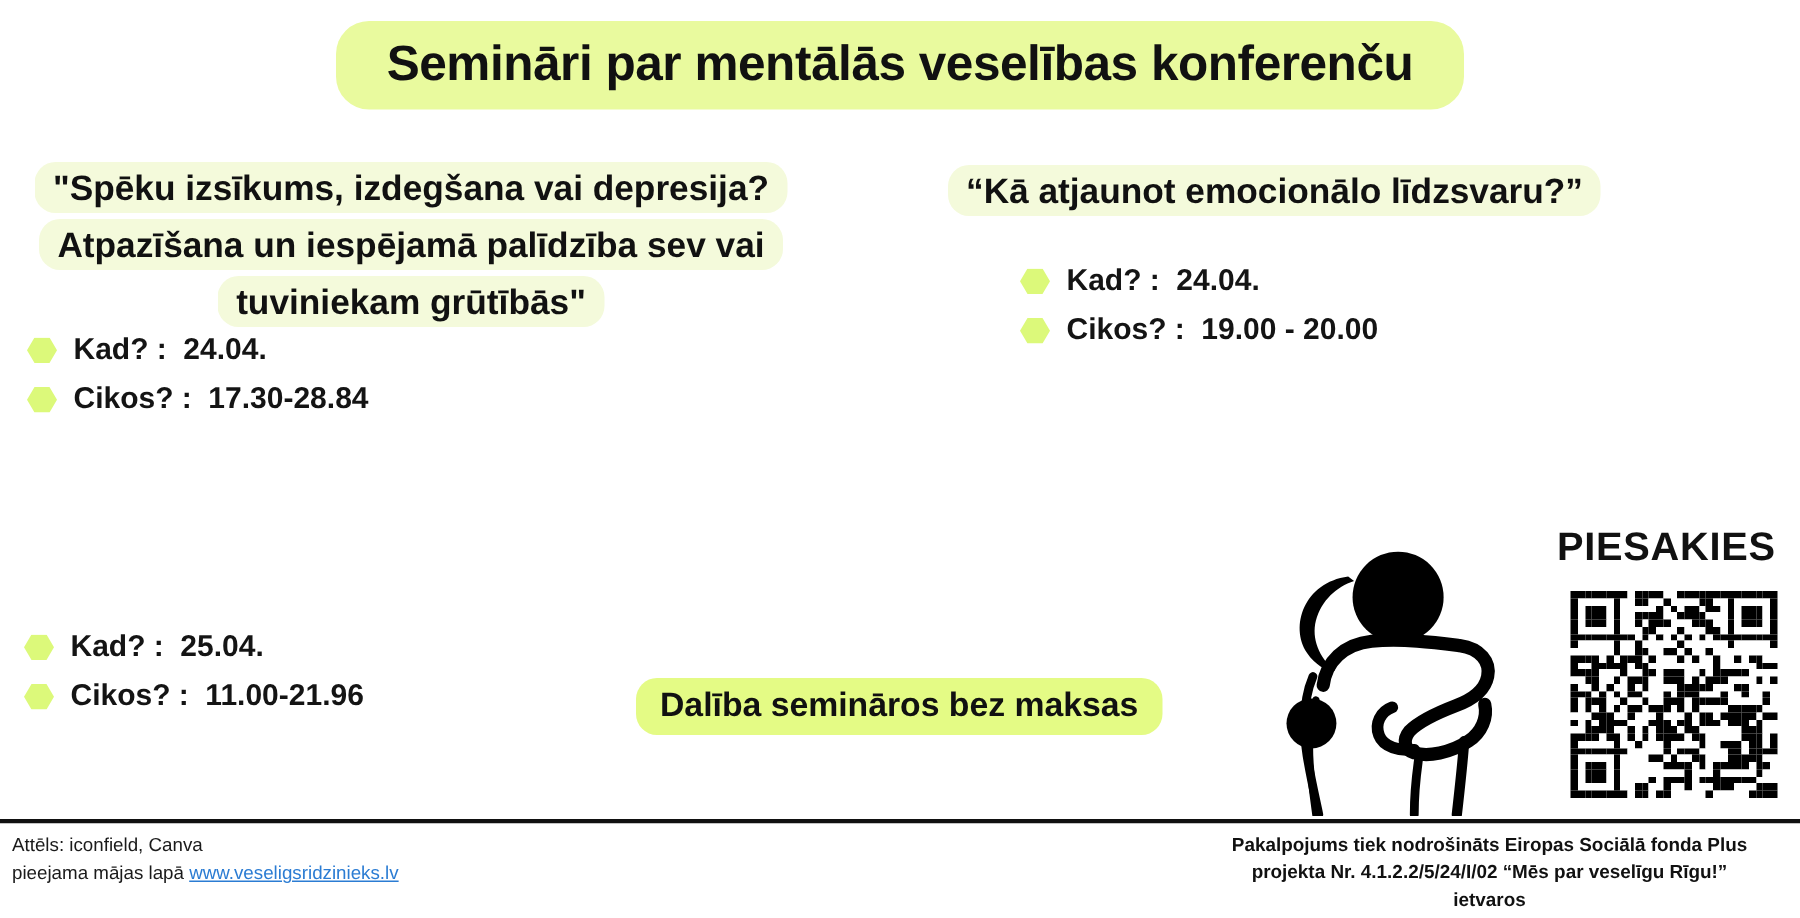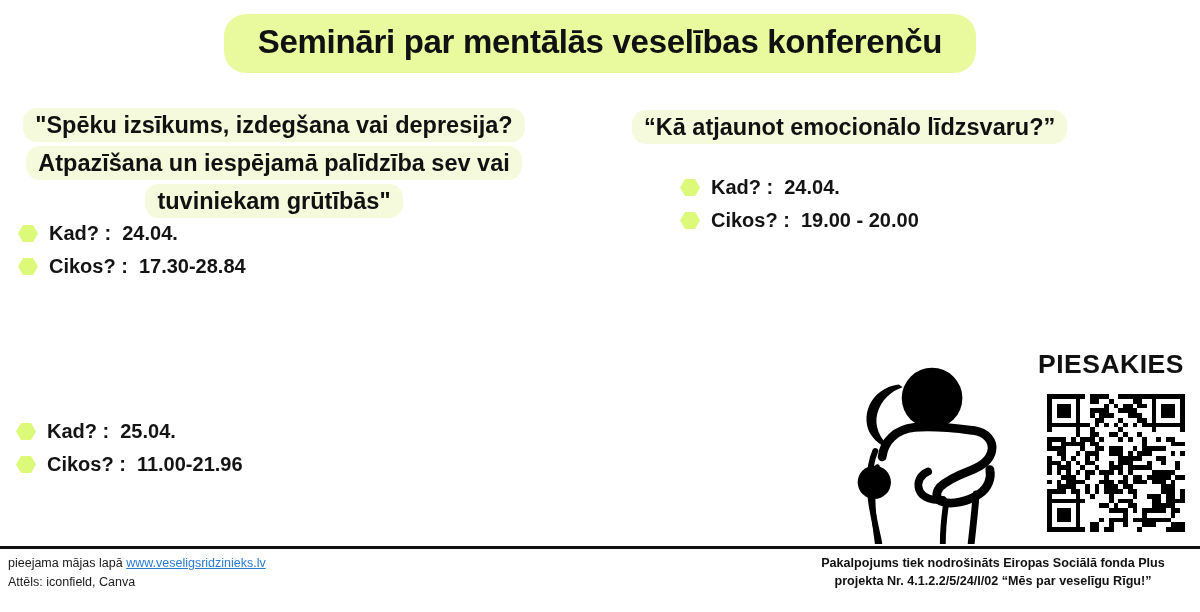--- a/index.html
+++ b/index.html
@@ -247,20 +247,23 @@
       <span>Kad? :</span>
       <span>25.04.</span>
     </li>
     <li>
       <span class="hexbullet"></span>
       <span>Cikos? :</span>
       <span>11.00-21.96</span>
     </li>
   </ul>
 
+  <div class="free-wrap">
+    <span class="free-pill">Dalība semināros bez maksas</span>
+  </div>
 
   <svg class="hug" viewBox="0 0 190 190">
     <circle cx="92" cy="42" r="31" fill="#000"></circle>
     <path d="M58 28 C28 32 18 62 30 80 C36 89 45 93 49 92 C38 83 33 70 36 58 C40 44 50 35 62 31 Z" fill="#000"></path>
     <circle cx="33" cy="128" r="17" fill="#000"></circle>
     <path d="M34 96 C28 110 27 130 30 150 C33 168 36 180 38 190" stroke="#000" stroke-width="6" fill="none" stroke-linecap="round"></path>
     <path d="M36 112 C32 125 31 140 32 155 C33 170 35 182 36 190" stroke="#000" stroke-width="5" fill="none" stroke-linecap="round"></path>
     <path d="M41 102 C43 86 55 74 74 72 C95 70 118 73 134 75 C148 77 155 86 153 96 C151 106 142 112 131 116
              C118 121 107 126 100 133 C95 139 96 146 103 148 C112 151 128 148 140 140
              C149 134 153 124 151 115" stroke="#000" stroke-width="9" fill="none" stroke-linecap="round" stroke-linejoin="round"></path>
@@ -1111,23 +1114,24 @@
       <i></i>
       <i></i>
       <i></i>
       <i></i>
     </div>
 
   <div class="footer-rule"></div>
   <div class="footer">
 
     <div class="foot-left">
+      <div>Attēls: iconfield, Canva</div>
       <div><span>pieejama mājas lapā </span><a href="#">www.veseligsridzinieks.lv</a></div>
-      <div>Attēls: iconfield, Canva</div>
     </div>
 
     <div class="foot-right">
       <div>Pakalpojums tiek nodrošināts Eiropas Sociālā fonda Plus</div>
       <div>projekta Nr. 4.1.2.2/5/24/I/02 “Mēs par veselīgu Rīgu!”</div>
+      <div>ietvaros</div>
     </div>
 
   </div>
 </div>
 
 </body></html>

